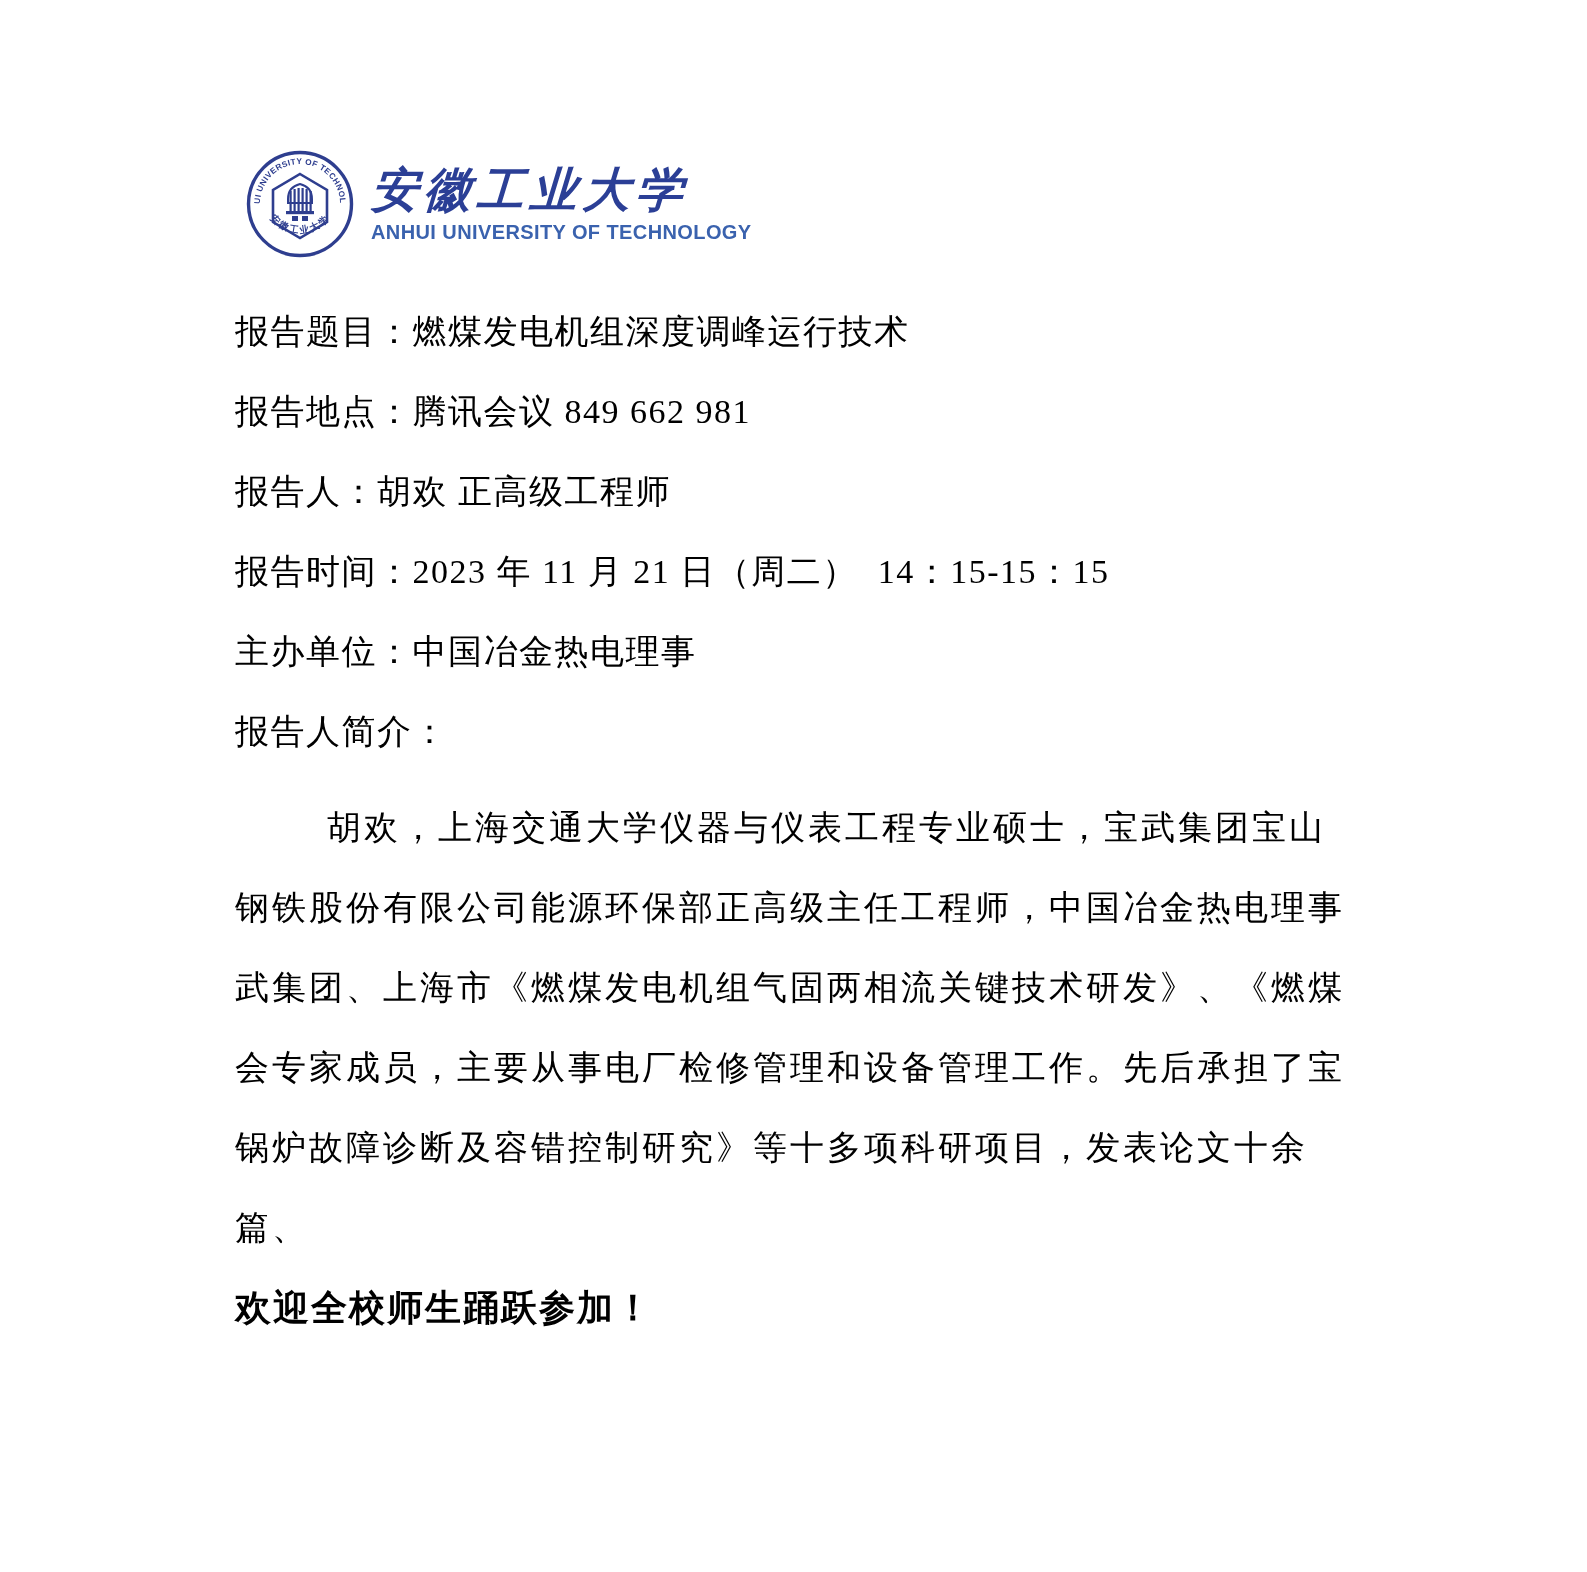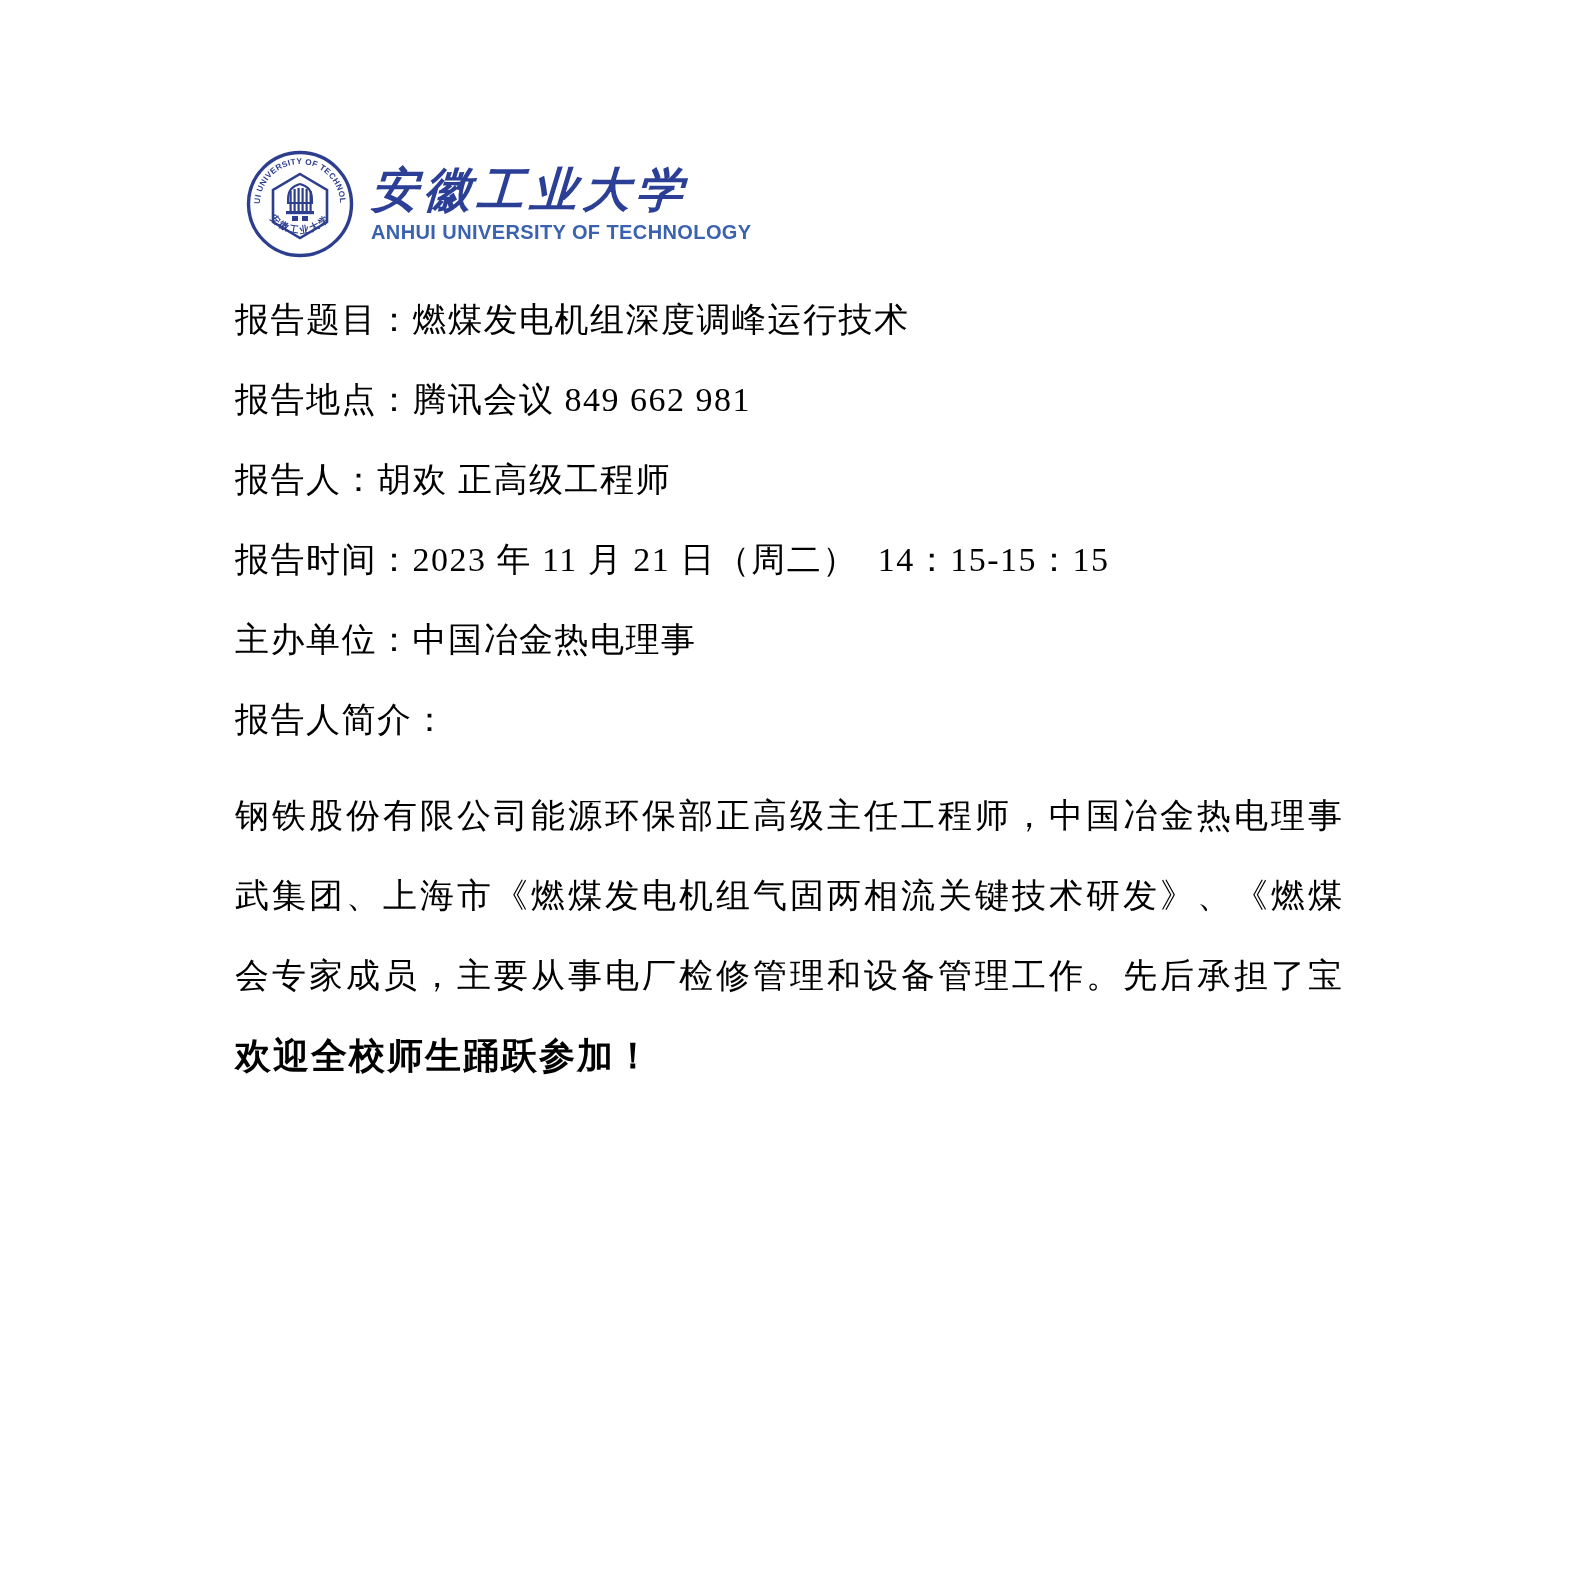--- a/index.html
+++ b/index.html
@@ -54,21 +54,21 @@
     font-weight: bold;
     letter-spacing: 0.4px;
     color: #3a62ae;
     font-family: "Liberation Sans", "DejaVu Sans", sans-serif;
     white-space: nowrap;
   }
   
   .content {
     position: absolute;
     left: 235px;
-    top: 256px;
+    top: 268px;
     width: 1125px;
   }
   .info-block {
     margin-top: 24px;
   }
   .info-line {
     font-size: 34px;
     line-height: 80px;
     letter-spacing: 1.5px;
     white-space: pre-wrap;
@@ -137,22 +137,24 @@
     <div class="info-block">
       <div class="info-line">报告题目：燃煤发电机组深度调峰运行技术</div>
       <div class="info-line">报告地点：腾讯会议 849 662 981</div>
       <div class="info-line">报告人：胡欢 正高级工程师</div>
       <div class="info-line">报告时间：2023 年 11 月 21 日（周二）  14：15-15：15</div>
       <div class="info-line">主办单位：中国冶金热电理事</div>
       <div class="info-line">报告人简介：</div>
     </div>
 
     <div class="bio-block">
+      <div class="bio-line indent">胡欢，上海交通大学仪器与仪表工程专业硕士，宝武集团宝山</div>
       <div class="bio-line">钢铁股份有限公司能源环保部正高级主任工程师，中国冶金热电理事</div>
       <div class="bio-line">武集团、上海市《燃煤发电机组气固两相流关键技术研发》、《燃煤</div>
       <div class="bio-line">会专家成员，主要从事电厂检修管理和设备管理工作。先后承担了宝</div>
+      <div class="bio-line">锅炉故障诊断及容错控制研究》等十多项科研项目，发表论文十余篇、</div>
     </div>
 
     <div class="closing-line">欢迎全校师生踊跃参加！</div>
 
   </div>
 
 </div>
 
 </body></html>

